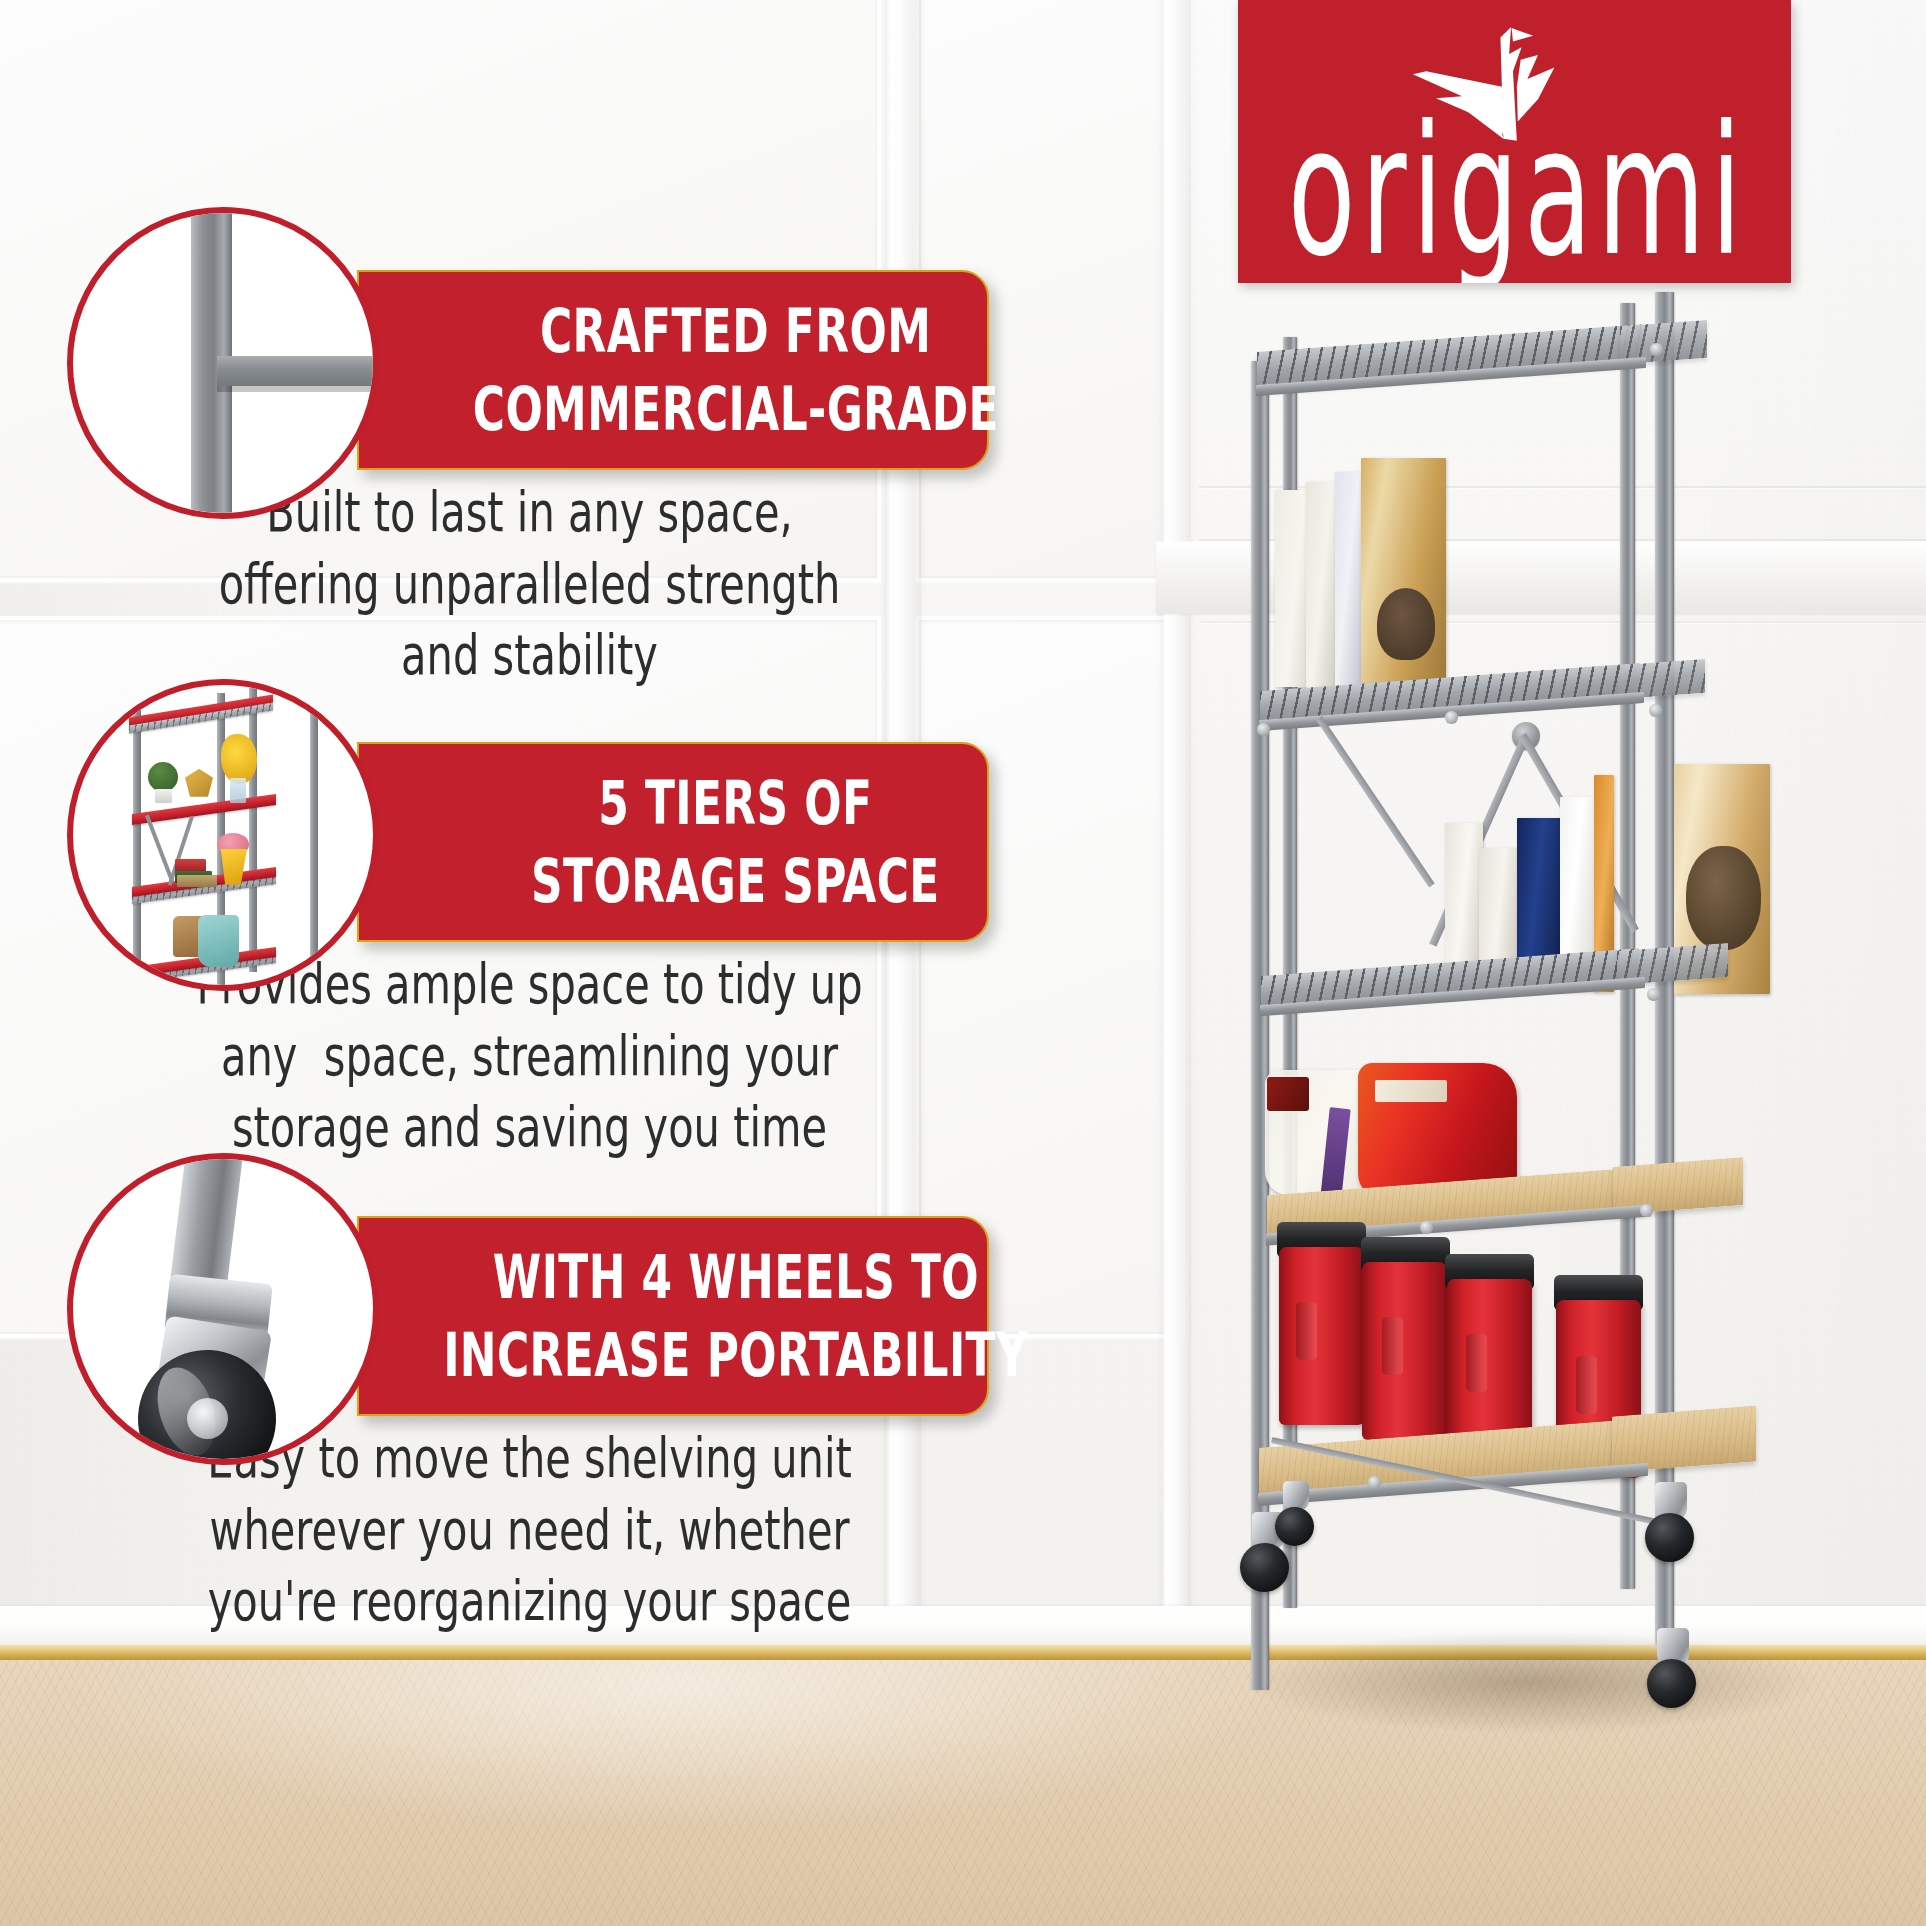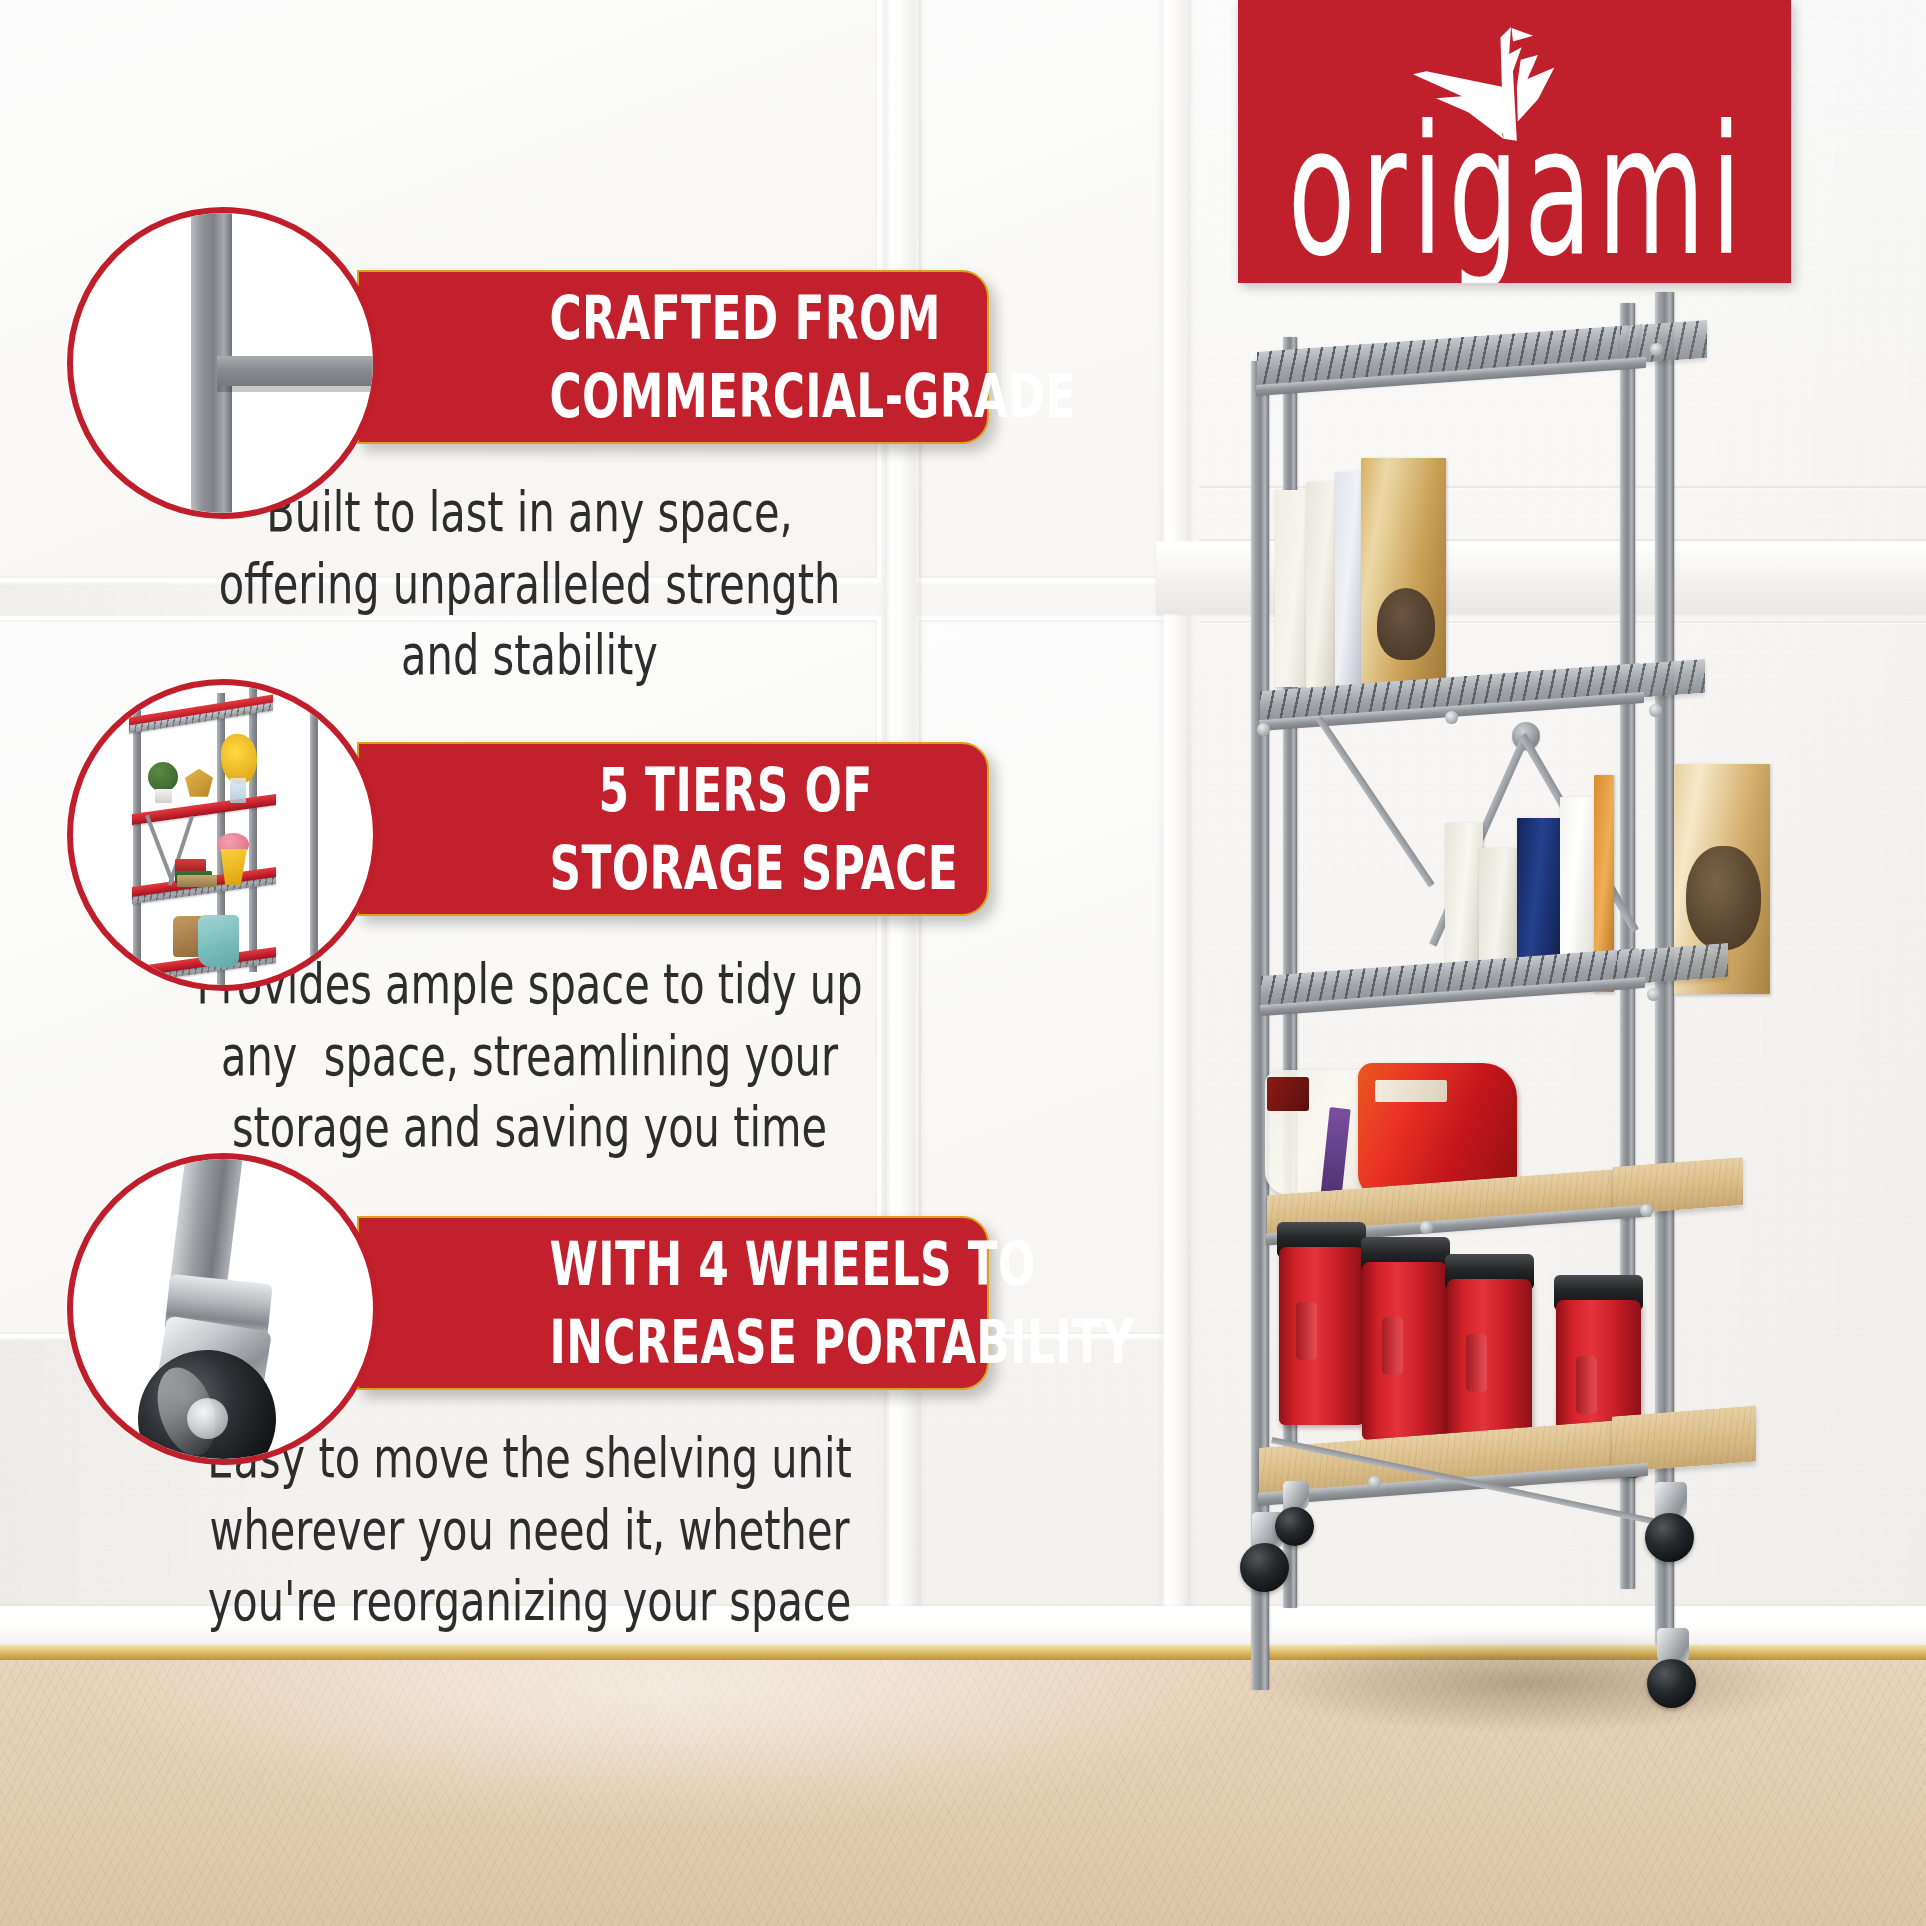--- a/index.html
+++ b/index.html
@@ -150,27 +150,28 @@
     border: 6.7px solid #bf1e2a;
     background: #ffffff;
     overflow: hidden;
     z-index: 4;
   }
   .badge-inner { position:absolute; inset:0; }
 
   .banner {
     position: absolute;
     left: 357px; top: 63px;
-    width: 632px; height: 174px;
+    width: 632px; height: 200px;
     background: #c2202c;
     border: 2.4px solid #d9a316;
     border-radius: 0 27px 27px 0;
     box-shadow: 6.7px 7.7px 12.5px rgba(0,0,0,.22);
     display: flex;
     flex-direction: column;
+    align-items: center;
     justify-content: center;
     z-index: 3;
     padding: 0 19px 0 144px;
   }
   .banner-line {
     color: #ffffff;
     font-family: "DejaVu Sans Condensed", "Liberation Sans Narrow", "Liberation Sans", sans-serif;
     font-weight: 700;
     font-size: 61px;
     line-height: 1.28;

